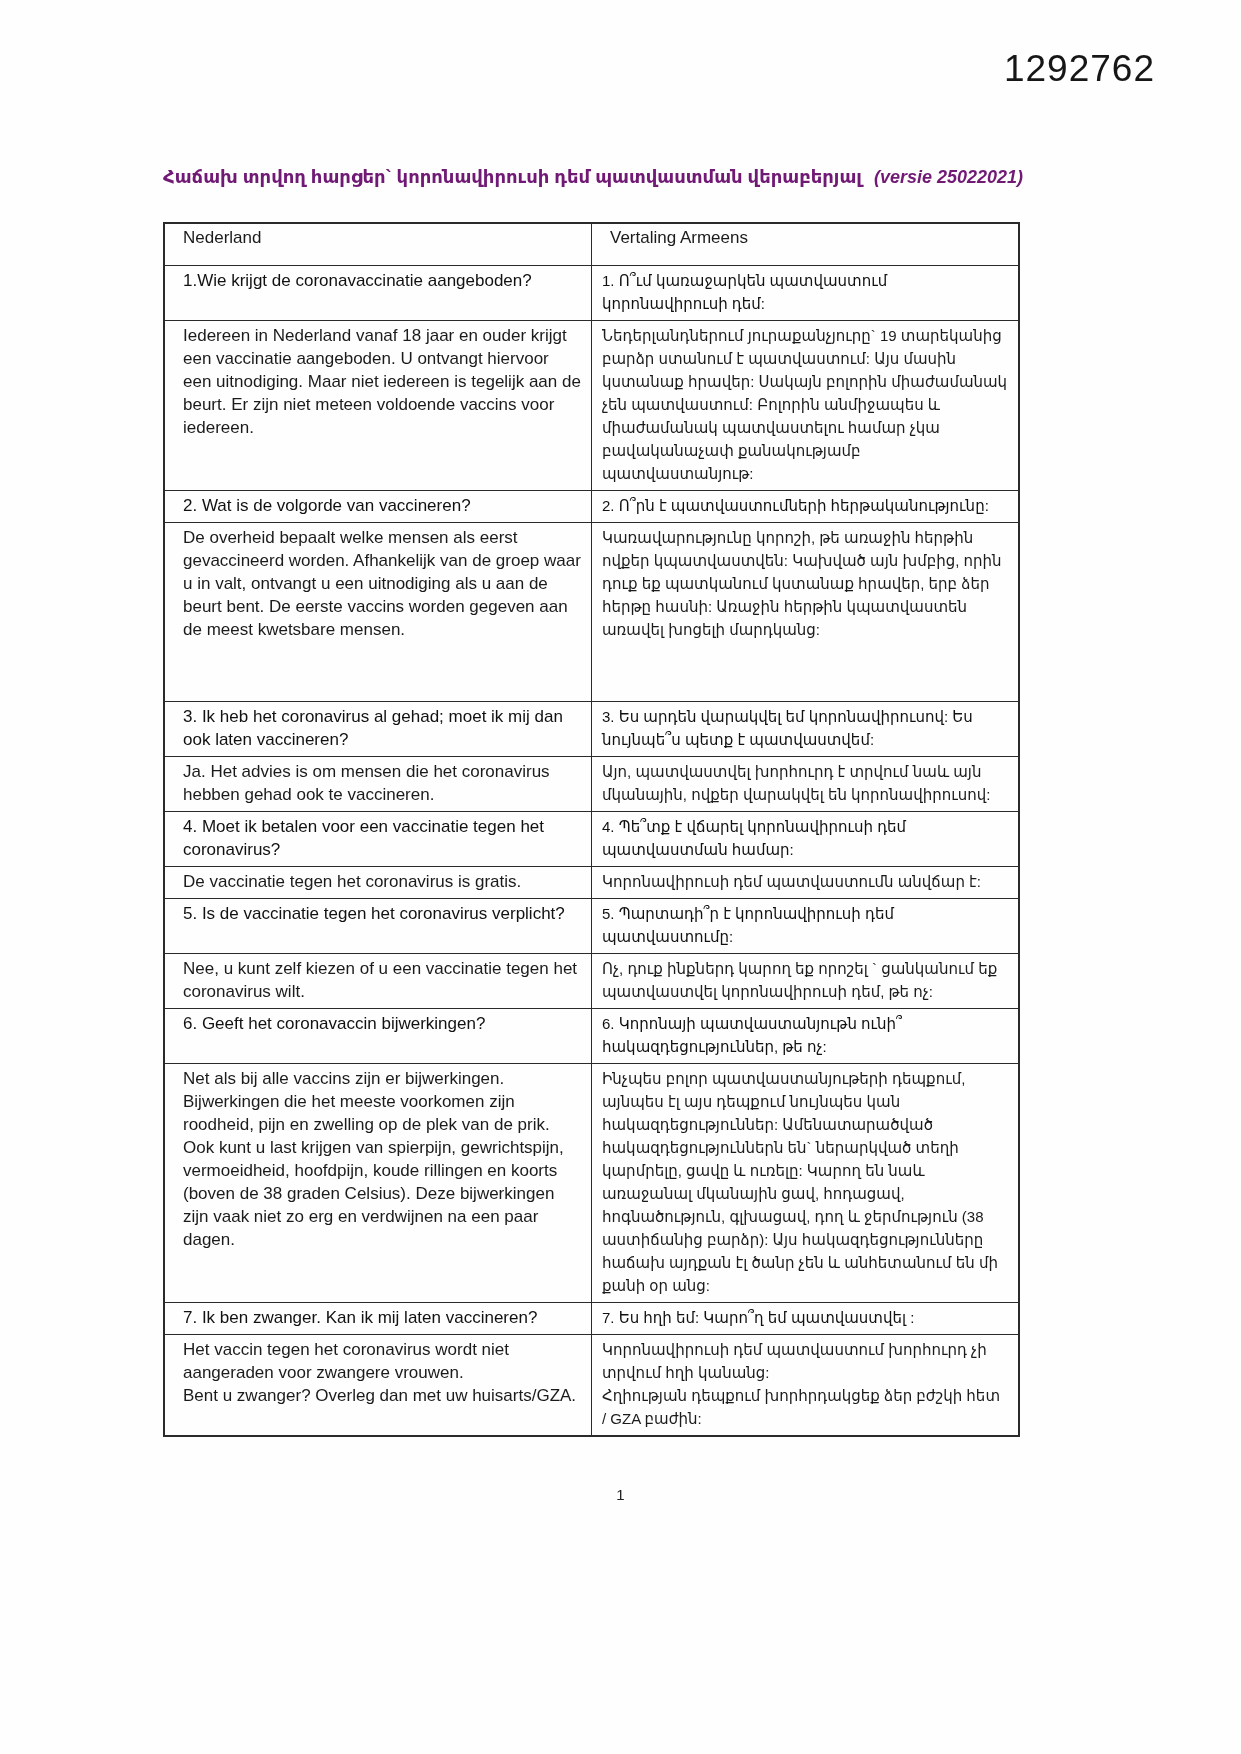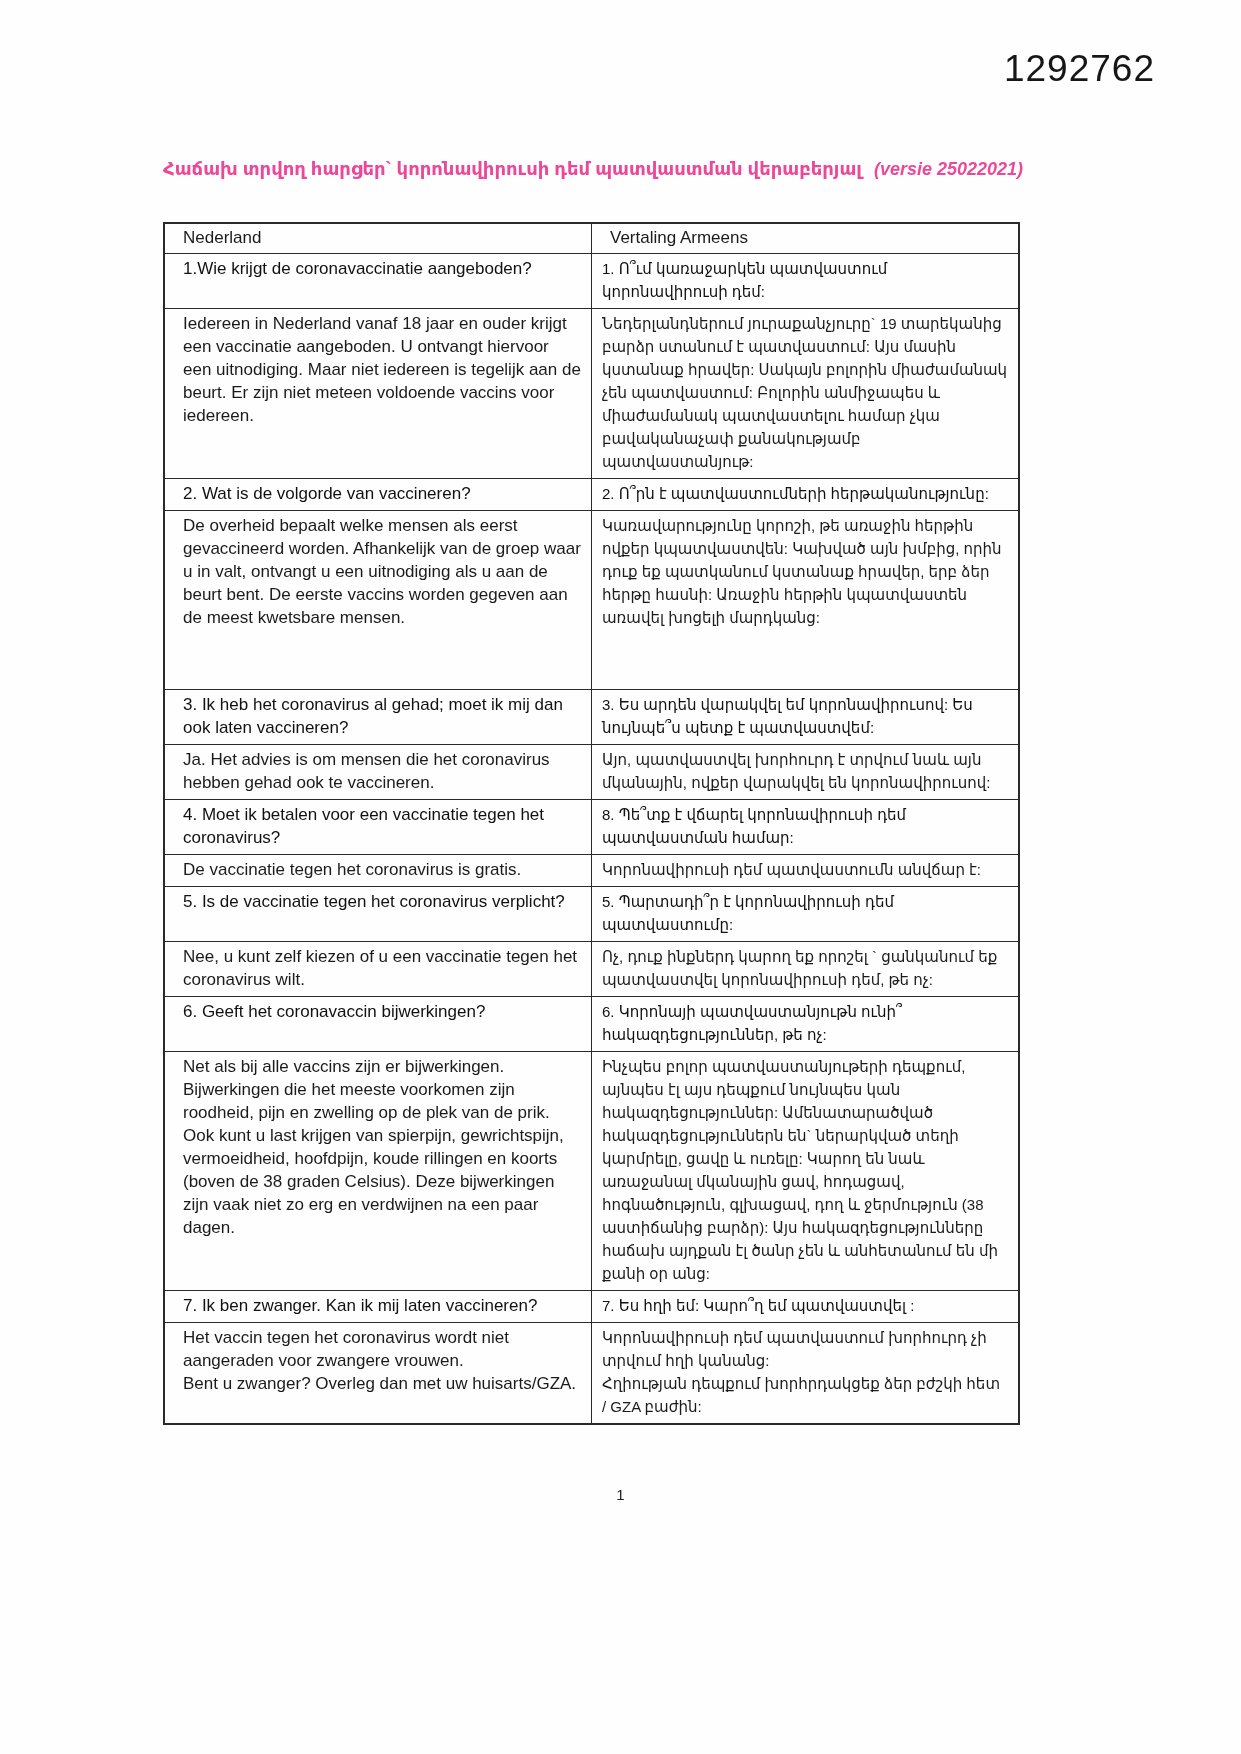--- a/index.html
+++ b/index.html
@@ -15,27 +15,27 @@
   .doc-number{
     position:absolute;
     top:48px;
     right:86px;
     font-size:37px;
     letter-spacing:1px;
     color:#161616;
   }
   .title{
     position:absolute;
-    top:158px;
+    top:166px;
     left:163px;
     width:857px;
     text-align:center;
     font-weight:bold;
     font-size:18px;
-    color:#ec4899;
+    color:#701a75;
     white-space:nowrap;
   }
   .title .version{
     font-style:italic;
     margin-left:7px;
   }
   table.faq-table{
     position:absolute;
     top:222px;
     left:163px;
@@ -49,21 +49,21 @@
     border:1px solid #2a2a2a;
     vertical-align:top;
     text-align:left;
     font-weight:normal;
     font-size:17px;
     line-height:23px;
     padding:3px 10px 5px 18px;
     white-space:pre-line;
     word-wrap:break-word;
   }
-  .faq-table th{ width:50%; padding-top:2px; padding-bottom:4px;}
+  .faq-table th{ width:50%; padding-top:2px; padding-bottom:16px;}
   .faq-table td.hy{
     font-size:15px;
     padding-left:10px;
   }
   .faq-table tr.q td{
     font-weight:normal;
     color:#111;
   }
   .faq-table tr.pad-bottom td{
     padding-bottom:60px;
@@ -117,21 +117,21 @@
       <tr class="q">
         <td class="nl">3. Ik heb het coronavirus al gehad; moet ik mij dan ook laten vaccineren?</td>
         <td class="hy">3.  Ես արդեն վարակվել եմ կորոնավիրուսով:  Ես նույնպե՞ս պետք է պատվաստվեմ:</td>
       </tr>
       <tr class="a">
         <td class="nl">Ja. Het advies is om mensen die het coronavirus hebben gehad ook te vaccineren.</td>
         <td class="hy">Այո, պատվաստվել խորհուրդ է տրվում նաև այն մկանային, ովքեր վարակվել  են կորոնավիրուսով:</td>
       </tr>
       <tr class="q">
         <td class="nl">4. Moet ik betalen voor een vaccinatie tegen het coronavirus?</td>
-        <td class="hy">8. Պե՞տք է վճարել  կորոնավիրուսի դեմ պատվաստման համար:</td>
+        <td class="hy">4. Պե՞տք է վճարել  կորոնավիրուսի դեմ պատվաստման համար:</td>
       </tr>
       <tr class="a">
         <td class="nl">De vaccinatie tegen het coronavirus is gratis.</td>
         <td class="hy">Կորոնավիրուսի դեմ պատվաստումն անվճար է:</td>
       </tr>
       <tr class="q">
         <td class="nl">5. Is de vaccinatie tegen het coronavirus verplicht?</td>
         <td class="hy">5. Պարտադի՞ր է կորոնավիրուսի դեմ պատվաստումը:</td>
       </tr>
       <tr class="a">

